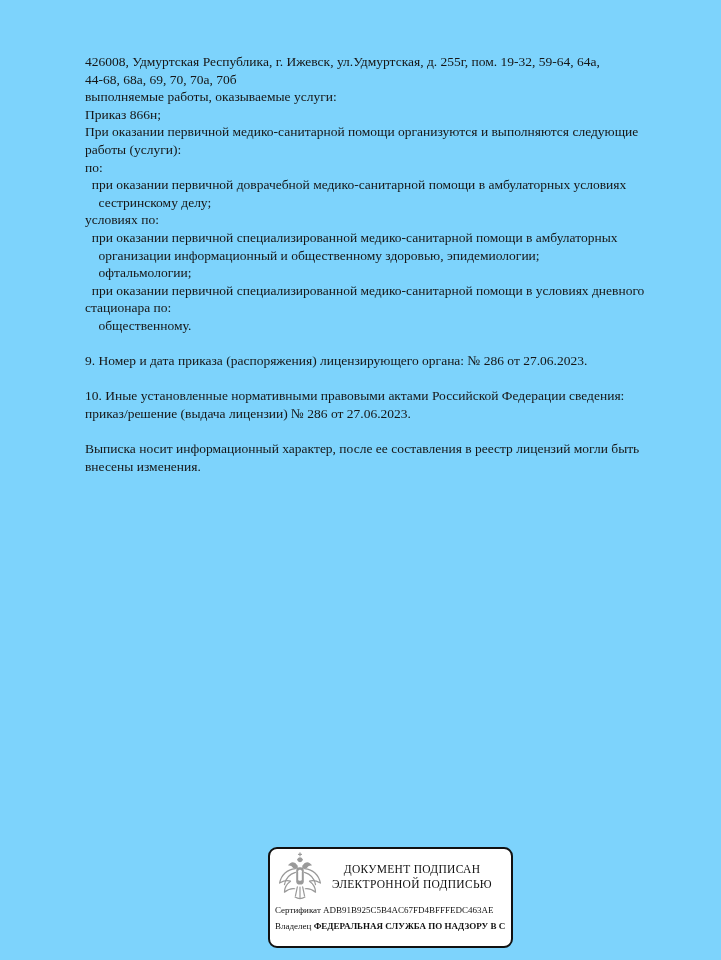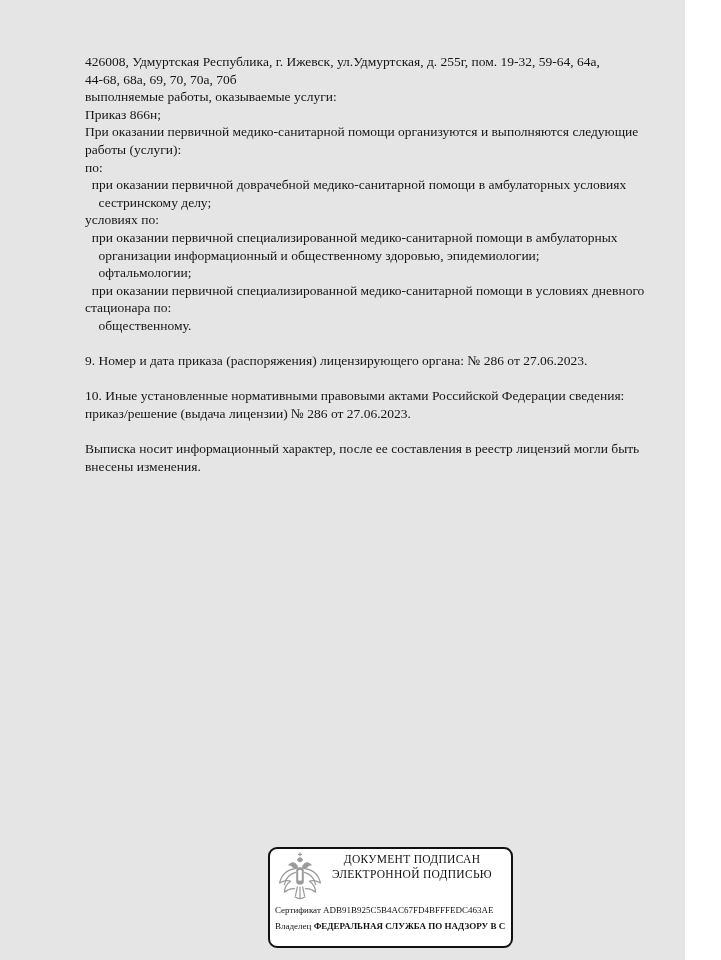--- a/index.html
+++ b/index.html
@@ -1,24 +1,23 @@
 <!DOCTYPE html>
 <html><head>
 <meta charset="utf-8">
 <style>
   html,body { margin:0; padding:0; }
   body { background:#ffffff; }
   .page {
     position:relative;
-    width:664px; height:960px;
-    background:#e5e5e5;
+    width:721px; height:960px;
+    background:#7dd3fc;
     overflow:hidden;
     font-family:"Liberation Serif", serif;
     color:#161616;
-    padding-left:21px;
   }
   .doc-text {
     position:absolute;
     left:85px; top:53px; right:36px;
     font-size:13.5px;
     line-height:17.6px;
   }
   .doc-line {
     white-space:pre;
     min-height:17.6px;
@@ -29,20 +28,21 @@
     width:245px; height:101px;
     border:2px solid #111111;
     border-radius:9px;
     box-sizing:border-box;
     background:#ffffff;
     overflow:hidden;
     padding:3px 0 0 5px;
   }
   .stamp-top {
     display:flex;
+    align-items:center;
     font-family:Liberation Serif, serif;
   }
   .emblem {
     flex:0 0 auto;
     width:46px; height:50px;
     margin-left:2px;
   }
   .stamp-title {
     flex:1 1 auto;
     text-align:center;

